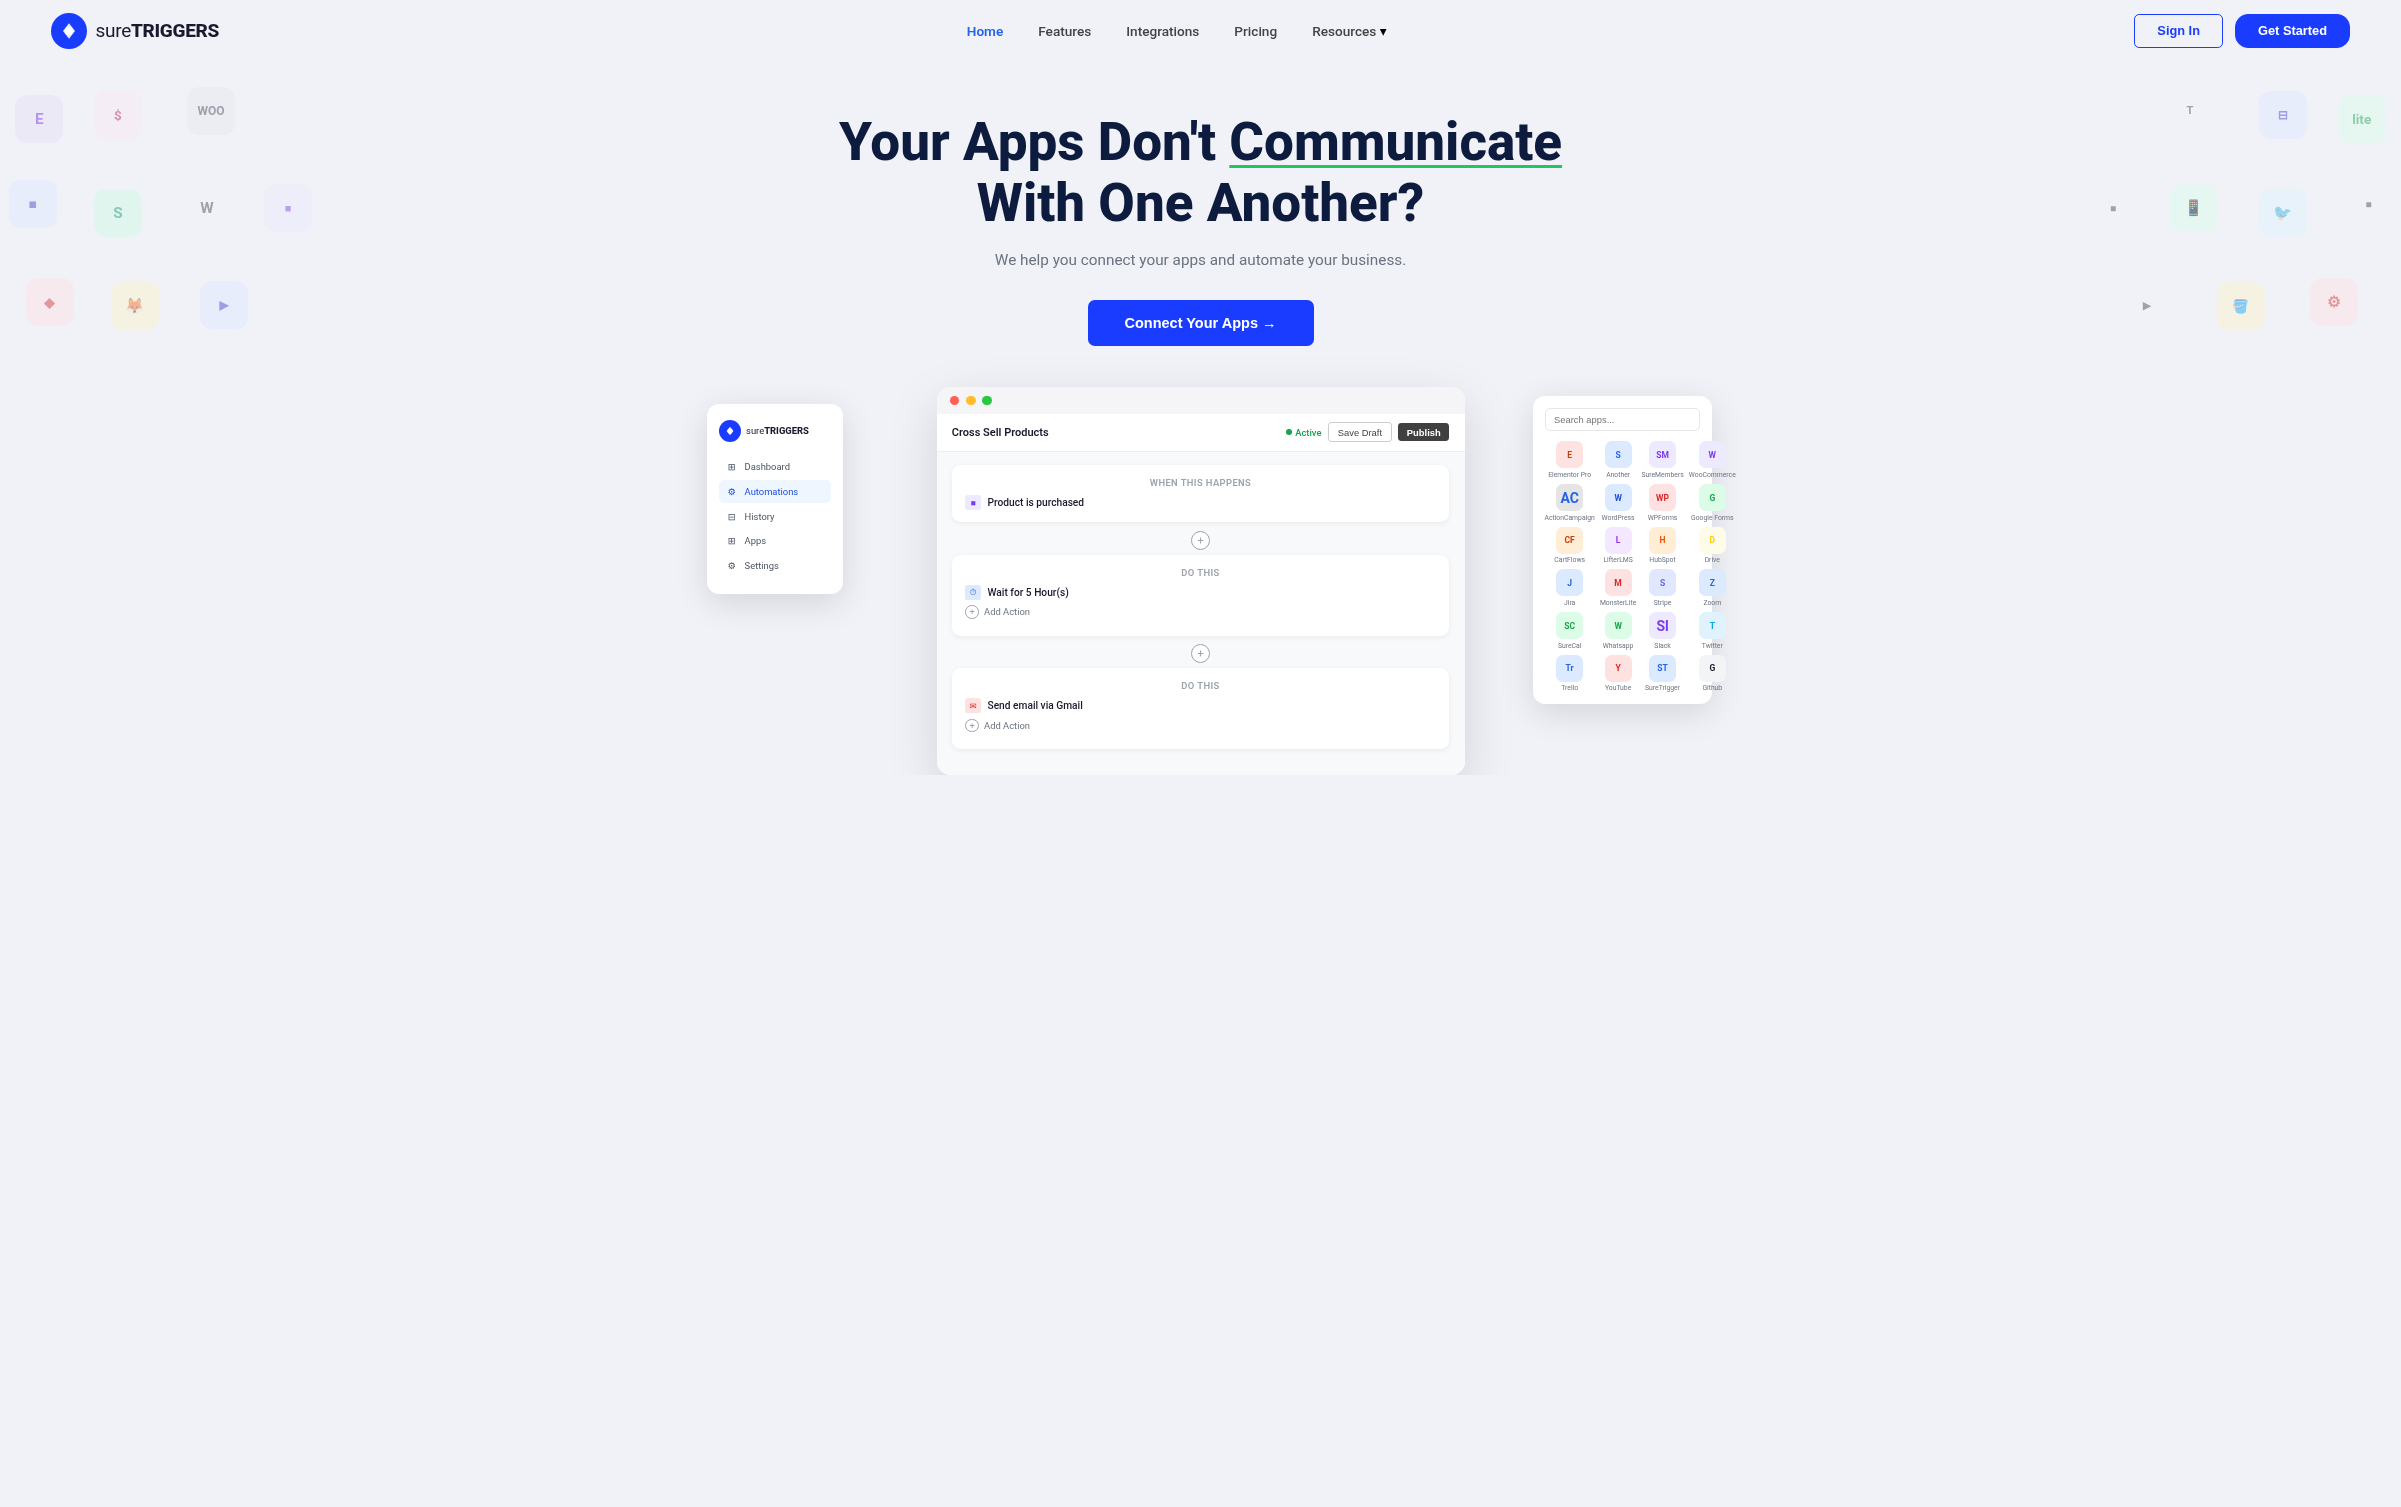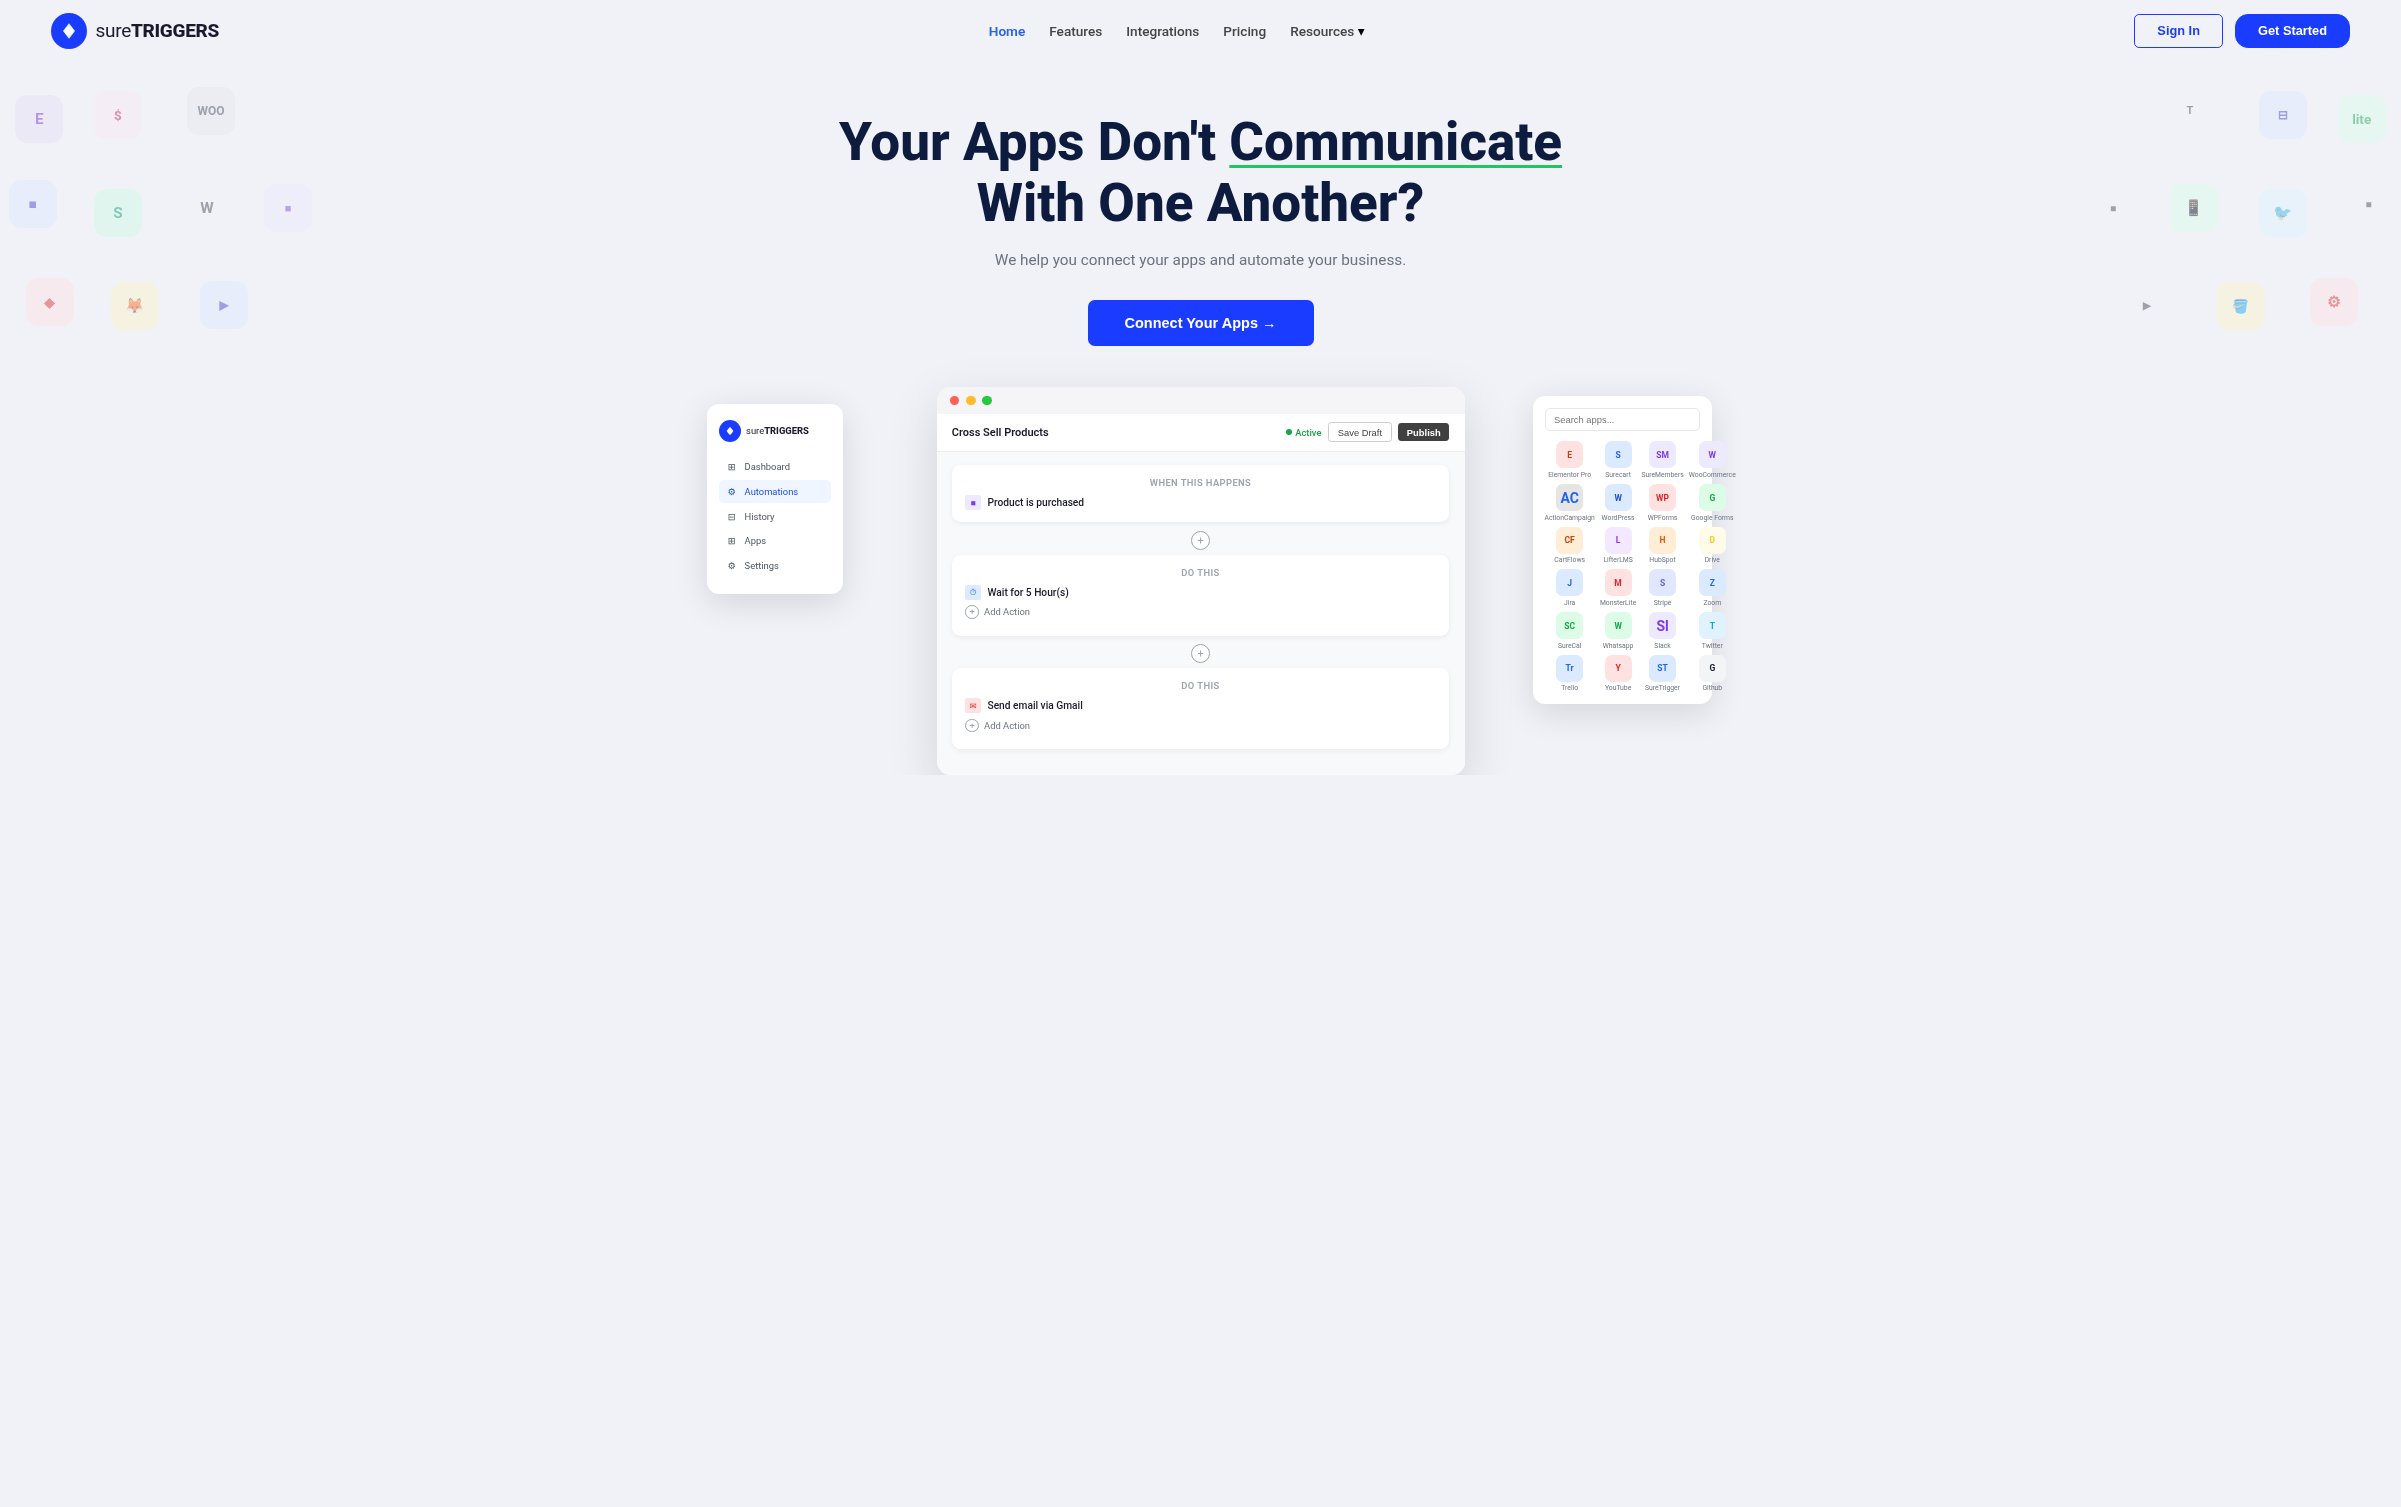--- a/index.html
+++ b/index.html
@@ -35,21 +35,21 @@
       font-weight: 400;
       color: #1a1a2e;
       letter-spacing: -0.3px;
     }
     .logo-text strong {
       font-weight: 800;
     }
     .nav-links {
       display: flex;
       align-items: center;
-      gap: 24px;
+      gap: 35px;
       list-style: none;
     }
     .nav-links a {
       text-decoration: none;
       font-size: 13.6px;
       color: #444;
       font-weight: 500;
     }
     .nav-links a.active {
       color: #2563eb;
@@ -608,21 +608,21 @@
 
       <div class="apps-panel">
         <input class="apps-search" type="text" placeholder="Search apps..." style="">
         <div class="apps-grid" id="apps-grid-container">
         <div class="app-item">
       <div class="app-icon" style="background:#fee2e2;color:#c2410c;font-size:8.5px;">E</div>
       <span class="app-name">Elementor Pro</span>
     </div>
             <div class="app-item">
       <div class="app-icon" style="background:#dbeafe;color:#2563eb;font-size:8.5px;">S</div>
-      <span class="app-name">Surecart</span>
+      <span class="app-name">Another</span>
     </div>
             <div class="app-item">
       <div class="app-icon" style="background:#ede9fe;color:#7c3aed;font-size:8.5px;">SM</div>
       <span class="app-name">SureMembers</span>
     </div>
             <div class="app-item">
       <div class="app-icon" style="background:#ede9fe;color:#7c3aed;font-size:8.5px;">W</div>
       <span class="app-name">WooCommerce</span>
     </div>
             <div class="app-item">

